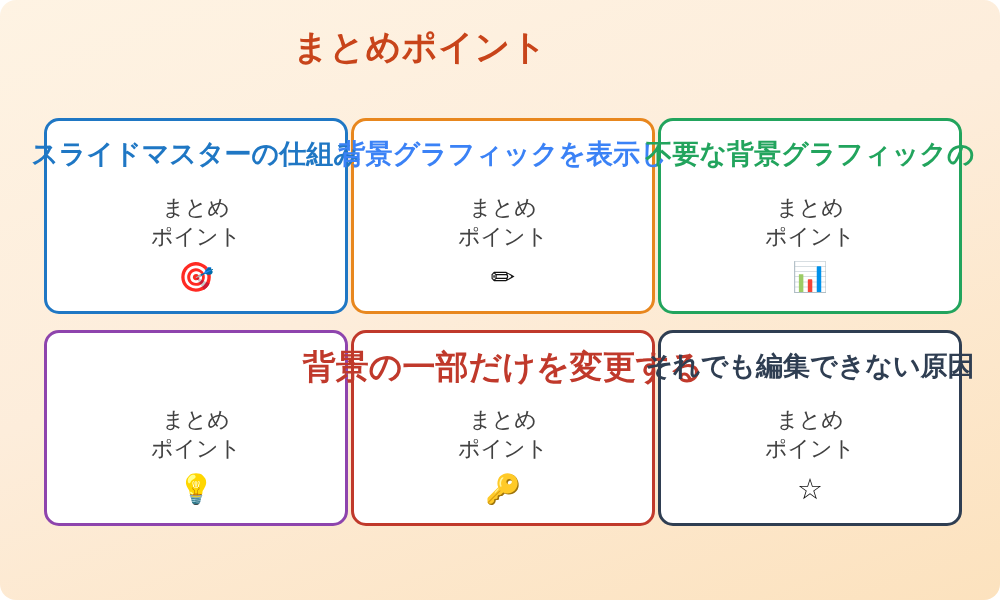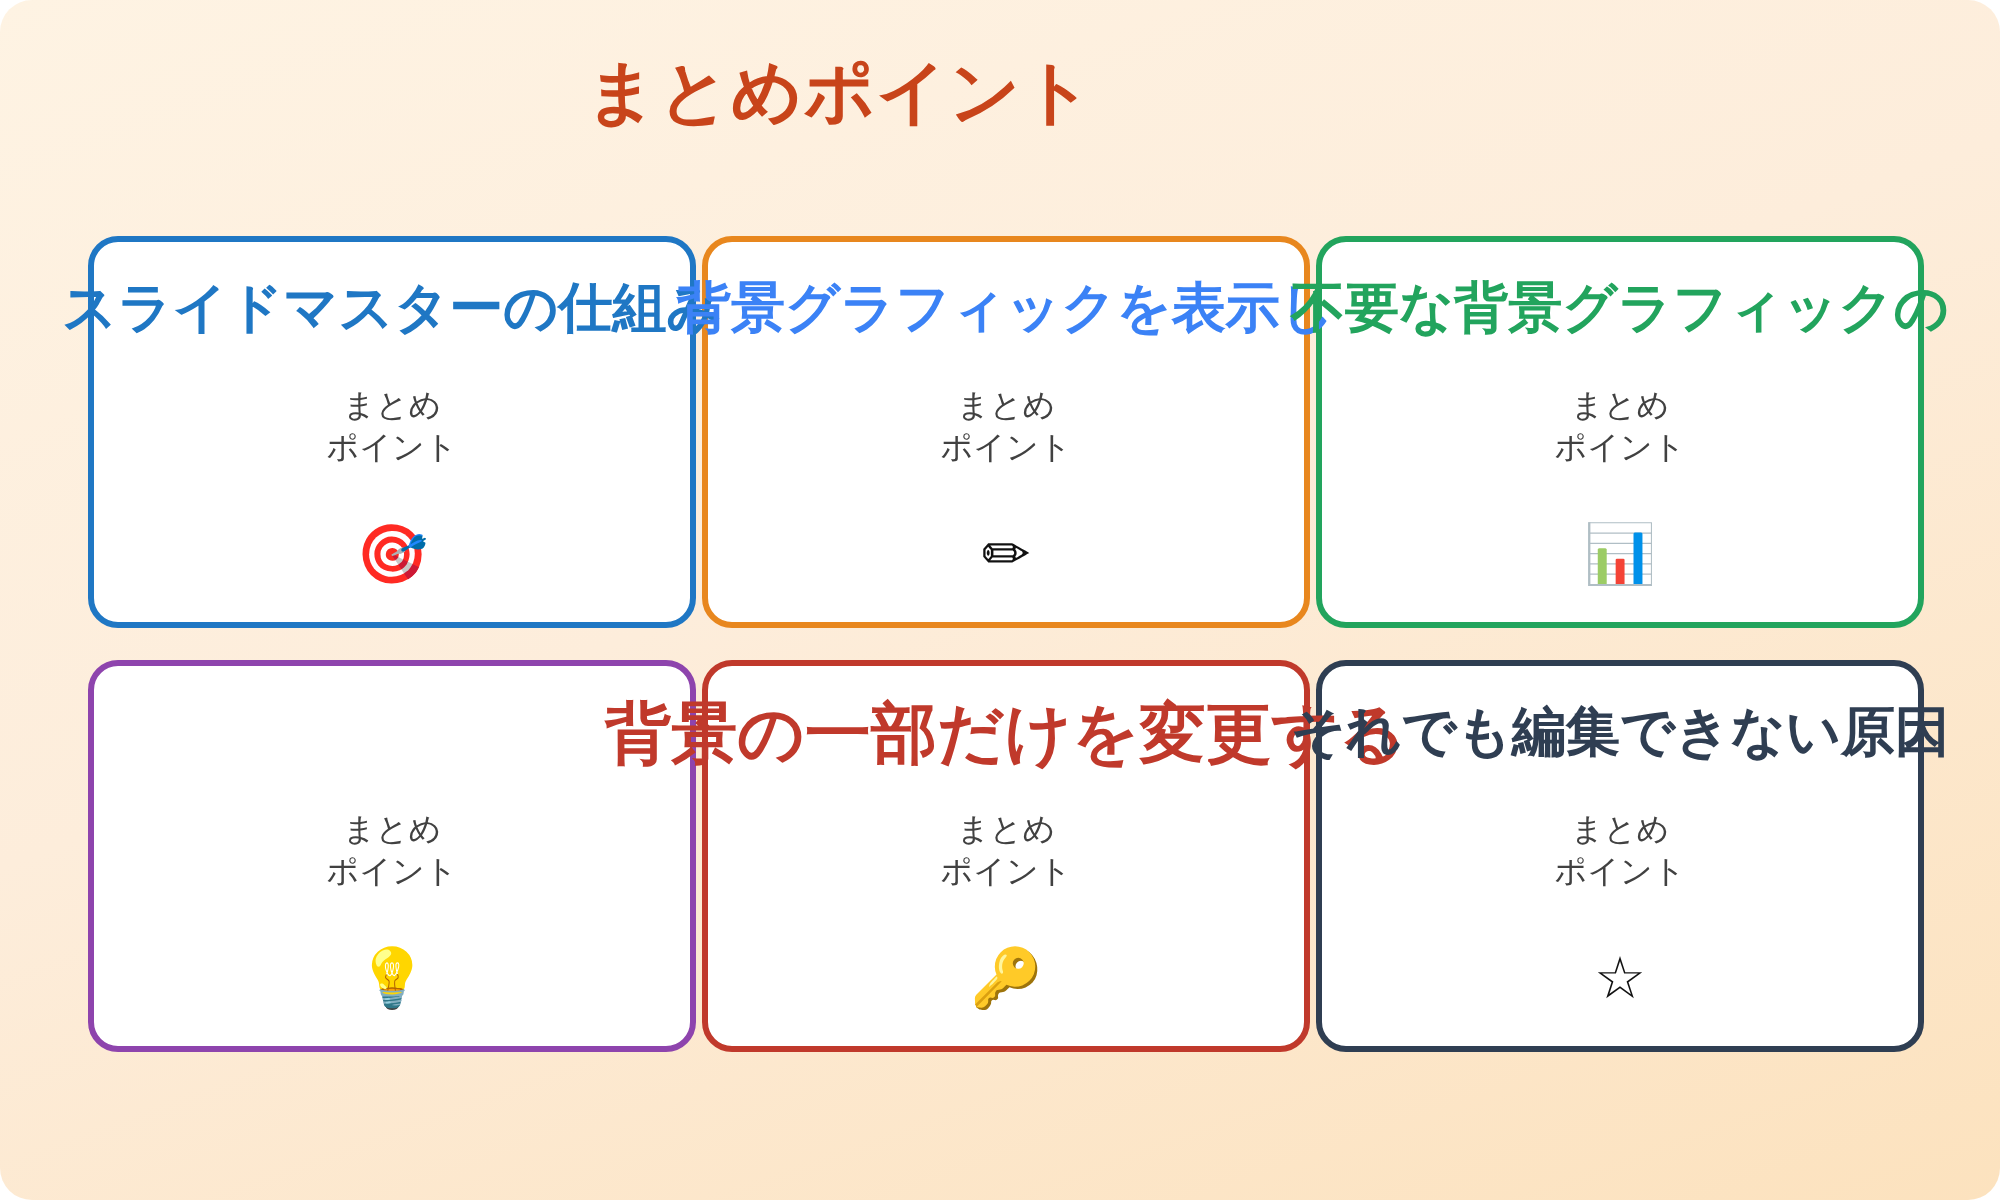--- a/index.html
+++ b/index.html
@@ -74,21 +74,21 @@
     color: #1F77C4;
     z-index: 3;
   }
 
   .card-body {
     position: absolute;
     top: 72px;
     left: 0;
     width: 100%;
     text-align: center;
-    font-size: 16px;
+    font-size: 22px;
     line-height: 1.32;
     color: #414141;
     white-space: pre-line;
   }
 
   .card-icon {
     position: absolute;
     top: 142px;
     left: 0;
     width: 100%;

